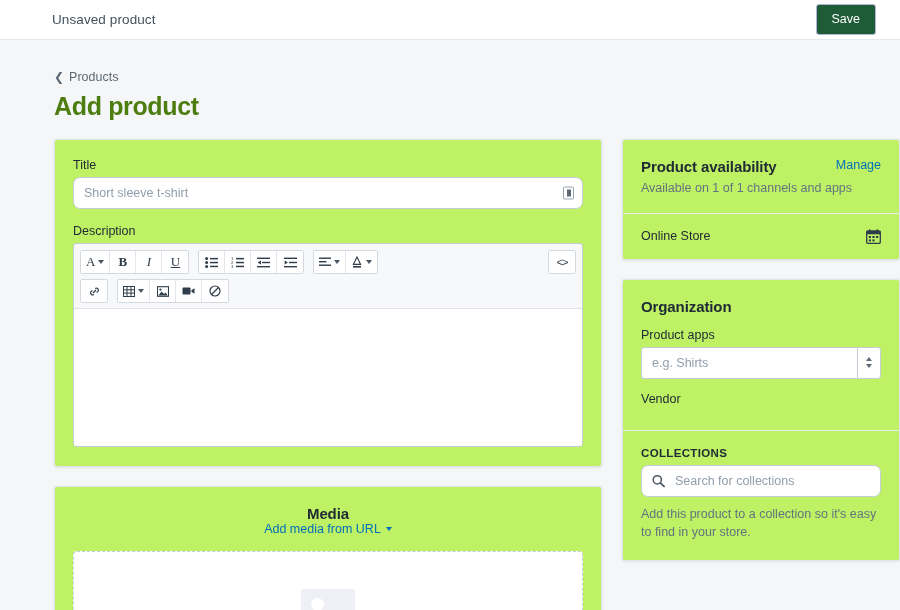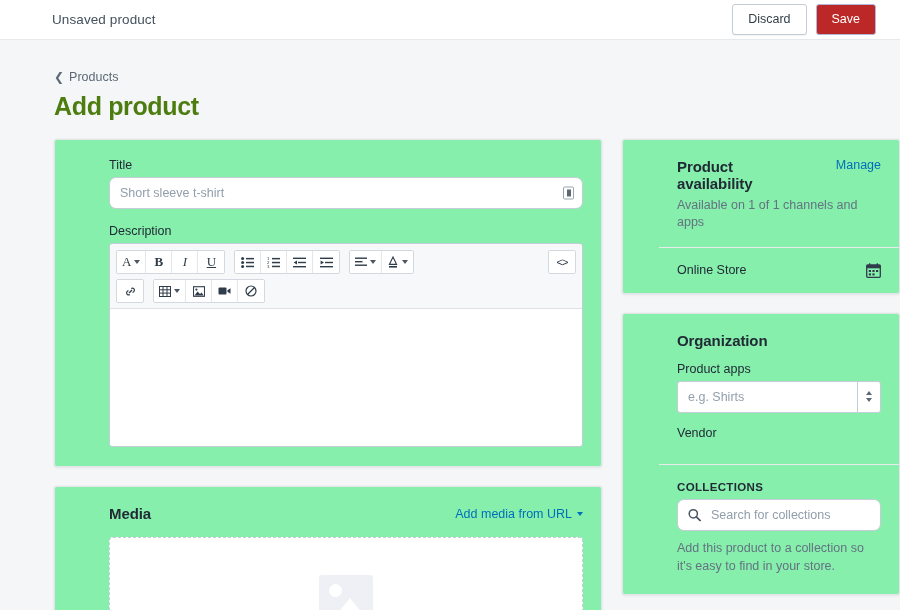--- a/index.html
+++ b/index.html
@@ -42,21 +42,21 @@
     cursor: pointer;
     white-space: nowrap;
   }
   .btn-discard {
     background: #ffffff;
     border: 1px solid #c4cdd5;
     color: #33404b;
     box-shadow: 0 1px 0 rgba(22,29,37,0.05);
   }
   .btn-save {
-    background: #b91c1c;
+    background: #14532d;
     border: 1px solid #adb4d8;
     color: #ffffff;
     opacity: .95;
   }
 
   
   .page {
     padding: 30px 0 0 0;
     height: calc(610px - 40px);
     overflow: hidden;
@@ -89,26 +89,25 @@
 
   .columns {
     display: flex;
     gap: 20px;
     align-items: flex-start;
   }
   .col-main { width: 548px; flex: none; }
   .col-side { width: 278px; flex: none; }
 
   .card {
-    background: #86efac;
+    background: #bef264;
     border: 1px solid #e2e5e8;
     border-radius: 3px;
     box-shadow: 0 0 0 1px rgba(63,63,68,0.02), 0 1px 3px rgba(63,63,68,0.08);
     margin-bottom: 19px;
-    padding-left: 36px;
   }
   .card-section { padding: 18px 18px 19px 18px; }
   .card-divider { border-top: 1px solid #e8eaec; }
 
   
   .label {
     font-size: 12.5px;
     color: #212b36;
     margin-bottom: 5px;
     display: block;
@@ -198,20 +197,21 @@
 
   
   svg { display: block; }
 
   
   .card-head {
     display: flex;
     align-items: center;
     justify-content: space-between;
     margin-bottom: 15px;
+    flex-direction: column;
   }
   .card-title {
     font-size: 15px;
     font-weight: bold;
     color: #212b36;
     letter-spacing: -.1px;
   }
   .link {
     font-size: 12.5px;
     color: #006fbb;
@@ -325,21 +325,20 @@
     line-height: 1.45;
     margin-top: 8px;
   }
 </style>
 </head>
 <body>
 
 <div class="topbar">
   <div class="topbar-title">Unsaved product</div>
   <div class="topbar-actions">
-    <button class="btn btn-discard">Discard</button>
     <button class="btn btn-save">Save</button>
   </div>
 </div>
 
 <div class="page">
   <div class="page-inner">
 
     <div class="breadcrumb">
       <span class="chev">❮</span>
       <span>Products</span>

